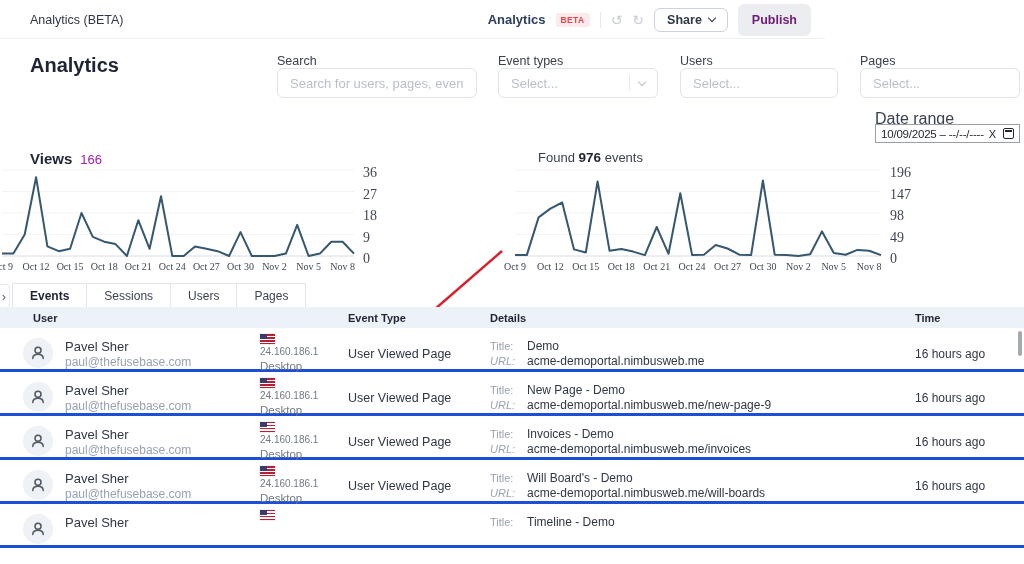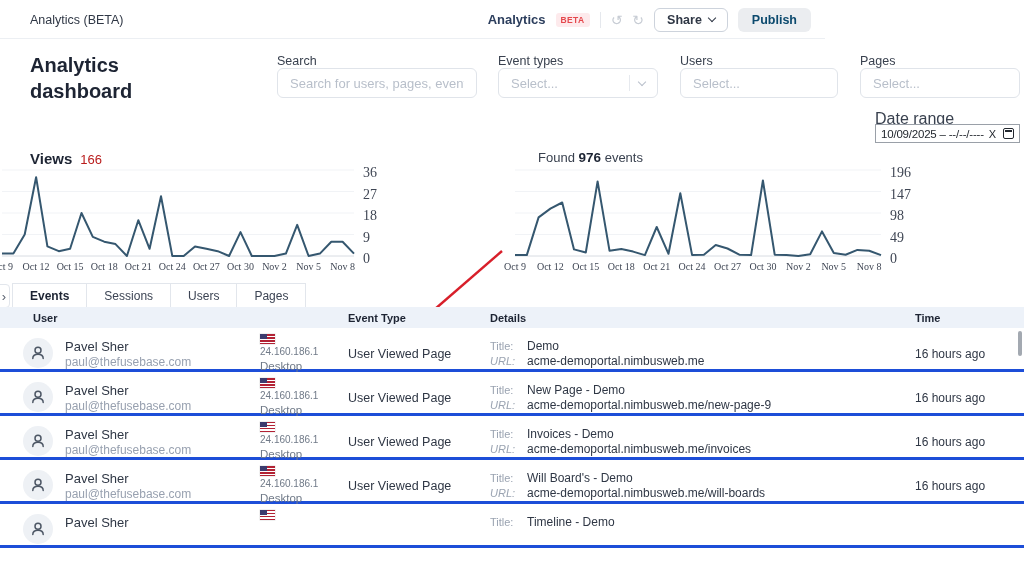--- a/index.html
+++ b/index.html
@@ -21,22 +21,22 @@
                 padding:2px 5px; border-radius:3px; letter-spacing:.4px; }
   .v-divider { width:1px; height:16px; background:#e5e8ed; }
   .history-icon { font-family:"DejaVu Sans", sans-serif; font-size:14px; color:#c7ccd4;
                   line-height:1; cursor:default; }
   .share-btn { display:flex; align-items:center; gap:7px; height:24px; padding:0 12px;
                border:1px solid #cdd3dc; border-radius:6px; background:#fff;
                font-size:12.5px; font-weight:bold; color:#2f3745; }
   .chev { width:6px; height:6px; border-right:1.5px solid #2f3745; border-bottom:1.5px solid #2f3745;
           transform:rotate(45deg); margin-top:-3px; }
   .chev.gray { border-color:#b8bfca; }
-  .publish-btn { height:24px; padding:8px 14px; border:none; border-radius:6px;
-                 background:#ebedf0; font-size:12.5px; font-weight:bold; color:#0c4a6e;
+  .publish-btn { height:24px; padding:16px 14px; border:none; border-radius:6px;
+                 background:#ebedf0; font-size:12.5px; font-weight:bold; color:#701a75;
                  display:flex; align-items:center;text-align:center; }
 
   
   .page-title { position:absolute; left:30px; top:52px; font-size:20px; font-weight:bold;
                 color:#1d2433; line-height:26px; }
   .f-label { position:absolute; top:54px; font-size:12.5px; color:#39414f; }
   .f-input { position:absolute; top:68px; height:30px; border:1px solid #e0e4ea;
              border-radius:6px; background:#fff; display:flex; align-items:center;
              padding:0 12px; font-size:13px; color:#b8bfca; }
   input.f-input { outline:none; color:#2f3745; }
@@ -48,21 +48,21 @@
   .date-box { position:absolute; left:875px; top:124px; width:145px; height:19px;
               border:1px solid #9aa0a8; background:#fff; display:flex; align-items:center;
               padding:0 5px; font-size:11.5px; color:#23282f; }
   .date-val { flex:1; white-space:nowrap; letter-spacing:-.2px; }
   .date-clear { font-size:11px; color:#23282f; margin:0 7px 0 2px; }
   .cal-icon { width:11px; height:11px; border:1.5px solid #23282f; border-radius:2px; position:relative; }
   .cal-icon::before { content:""; position:absolute; left:1px; right:1px; top:1px; height:2px; background:#23282f; }
 
   
   .chart-title-l { position:absolute; left:30px; top:150px; font-size:15px; font-weight:bold; color:#1d2433; }
-  .chart-count-l { font-size:13px; font-weight:normal; color:#b91c1c; margin-left:8px; }
+  .chart-count-l { font-size:13px; font-weight:normal; color:#a21caf; margin-left:8px; }
   .chart-title-r { position:absolute; left:538px; top:150px; font-size:13px; color:#39414f; }
   .chart-count-r { font-weight:bold; color:#1d2433; font-size:13.5px; }
   .chart { position:absolute; }
   #chart0 { left:2px;   top:170px; width:352px; height:86px; }
   #chart1 { left:515px; top:170px; width:366px; height:86px; }
   .ytick { position:absolute; left:calc(100% + 9px); font-family:"Liberation Serif", serif;
            font-size:14px; color:#3f4654; }
   .xtick { position:absolute; top:calc(100% + 5px); transform:translateX(-50%);
            font-family:"Liberation Serif", serif; font-size:10px; color:#3f4654; white-space:nowrap; }
 
@@ -121,21 +121,20 @@
       <span class="chev"></span>
     </button>
     <button class="publish-btn">
       <span>Publish</span>
     </button>
   </div>
 </div>
 
 <div class="page-title">
   <div>Analytics</div>
-  <div>dashboard</div>
 </div>
 
 <span class="f-label" style="left:277px">Search</span>
 <input class="f-input" style="left: 277px; width: 200px;" type="text" placeholder="Search for users, pages, events...">
 
 <span class="f-label" style="left:498px">Event types</span>
 <div class="f-input" style="left:498px;width:160px">
   <span>Select...</span>
   <span class="sel-right">
     <span class="sel-div"></span>

